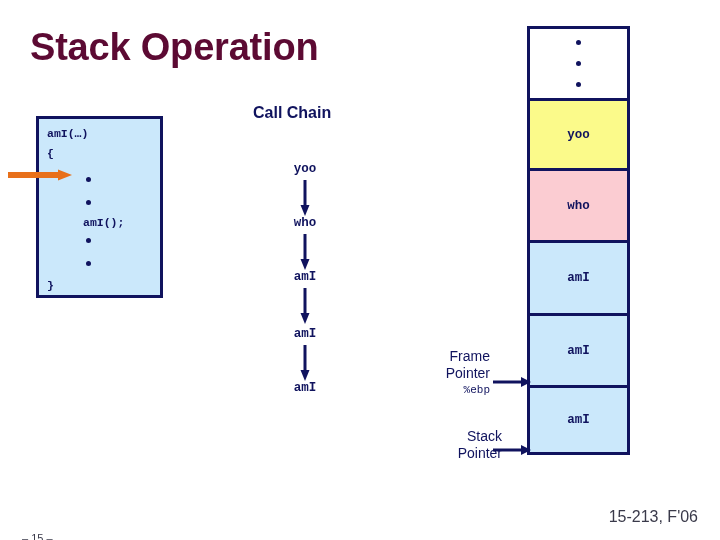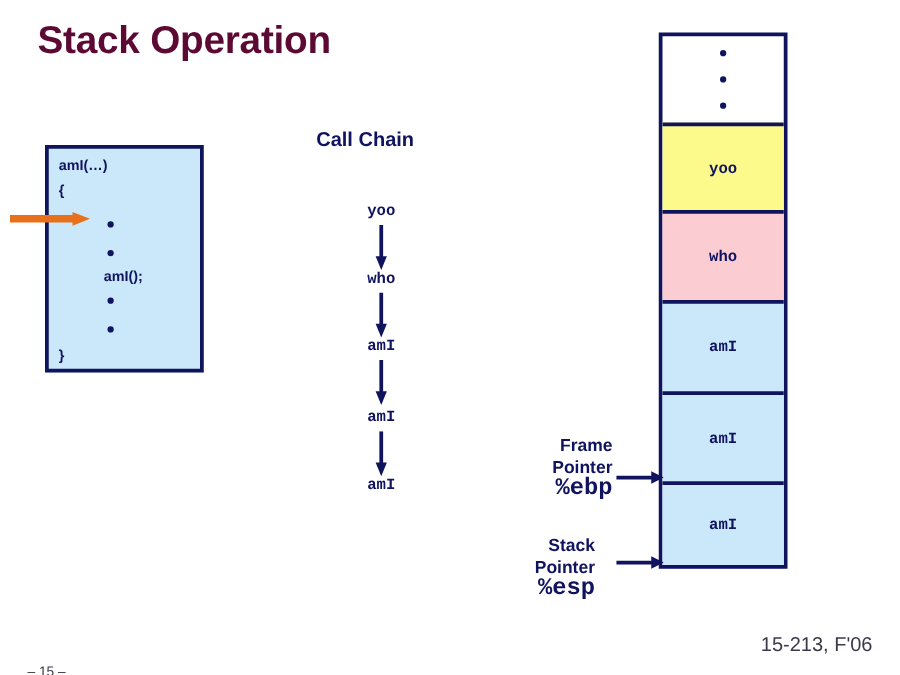--- a/index.html
+++ b/index.html
@@ -19,43 +19,43 @@
     left: 0; top: 0;
     width: 720px;
     height: 540px;
     background: #ffffff;
   }
 
   
   #title {
     position: absolute;
     left: 30px;
-    top: 14px;
+    top: 26px;
     font-family: "Liberation Sans", sans-serif;
-    font-size: 31px;
+    font-size: 38px;
     font-weight: bold;
     color: #5c0a33;
     letter-spacing: -0.2px;
     white-space: nowrap;
   }
 
   
   #code-box {
     position: absolute;
     left: 36px;
     top: 116px;
     width: 127px;
     height: 182px;
     background: #cbe8fb;
     border: 3px solid #10135e;
     box-sizing: border-box;
   }
   .code-line {
     position: absolute;
-    font-family: Liberation Sans, sans-serif;
+    font-family: Liberation Mono, monospace;
     font-size: 11.5px;
     font-weight: bold;
     color: #10135e;
     white-space: nowrap;
   }
   #code-sig  { left: 8px;  top: 8px; }
   #code-open { left: 8px;  top: 28px; }
   #code-call { left: 44px; top: 97px; }
   #code-close{ left: 8px;  top: 160px; }
   .code-dot {
@@ -163,31 +163,31 @@
 
   
   .ptr-block {
     position: absolute;
     text-align: right;
     color: #10135e;
     white-space: nowrap;
   }
   .ptr-name {
     font-size: 14px;
-    font-weight: bold;
+    font-weight: normal;
     line-height: 17px;
   }
   .ptr-reg {
     font-family: "Liberation Mono", monospace;
-    font-size: 19px;
-    font-weight: bold;
+    font-size: 11px;
+    font-weight: normal;
     line-height: 17px;
   }
   #fp-block { left: 330px; top: 348px; width: 160px; }
-  #sp-block { left: 316px; top: 428px; width: 160px; }
+  #sp-block { left: 342px; top: 428px; width: 160px; }
   .ptr-arrow {
     position: absolute;
     height: 12px;
   }
   #fp-arrow { left: 493px; top: 376px; width: 38px; }
   #sp-arrow { left: 493px; top: 444px; width: 38px; }
 
   
   #footer-left {
     position: absolute;
@@ -291,21 +291,20 @@
     <div class="ptr-reg">%ebp</div>
   </div>
   <svg class="ptr-arrow" id="fp-arrow" viewBox="0 0 38 12">
     <line x1="0" y1="6" x2="30" y2="6" stroke="#10135e" stroke-width="3"></line>
     <polygon points="28,1 38,6 28,11" fill="#10135e"></polygon>
   </svg>
 
   <div class="ptr-block" id="sp-block">
     <div class="ptr-name">Stack</div>
     <div class="ptr-name">Pointer</div>
-    <div class="ptr-reg">%esp</div>
   </div>
   <svg class="ptr-arrow" id="sp-arrow" viewBox="0 0 38 12">
     <line x1="0" y1="6" x2="30" y2="6" stroke="#10135e" stroke-width="3"></line>
     <polygon points="28,1 38,6 28,11" fill="#10135e"></polygon>
   </svg>
 
   <div id="footer-left">– 15 –</div>
   <div id="footer-right">15-213, F'06</div>
 
 </div>

